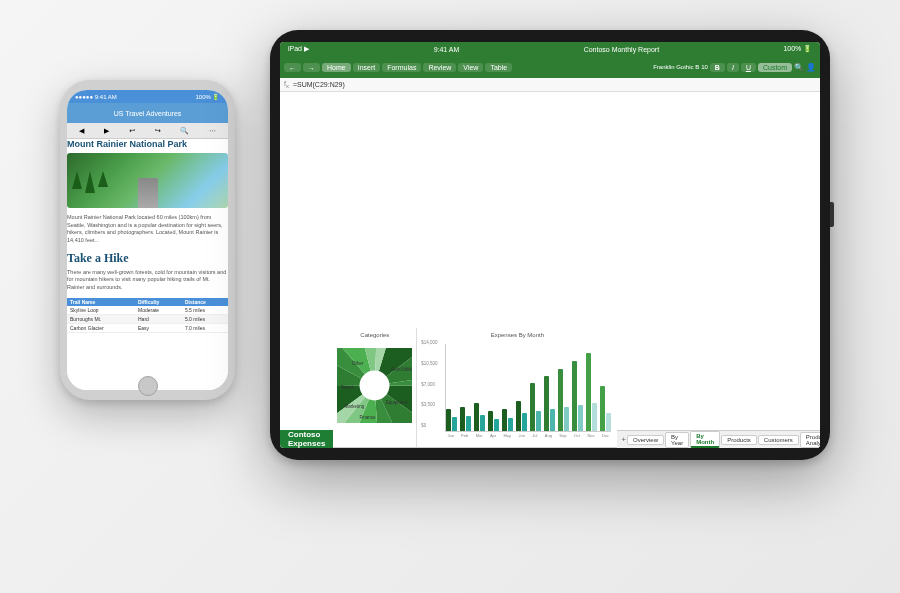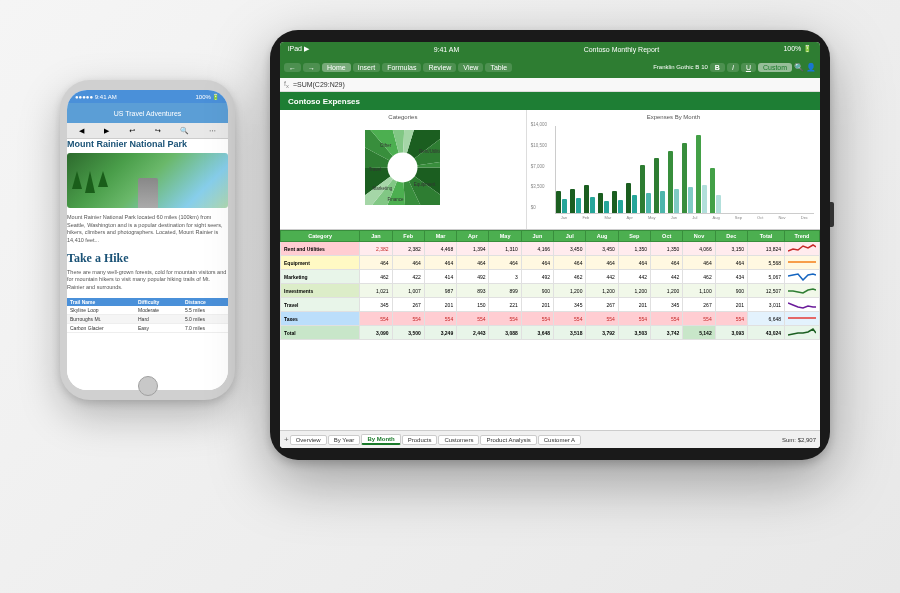--- a/index.html
+++ b/index.html
@@ -84,21 +84,22 @@
       height: 14px;
       font-size: 7px;
     }
 
     
     .excel-content {
       flex: 1;
       overflow: hidden;
       background: white;
       display: flex;
-      flex-direction: column;
+      flex-direction: row;
+      align-items: flex-end;
     }
     .sheet-title-bar {
       background: #1e7e34;
       color: white;
       font-size: 8px;
       font-weight: bold;
       padding: 3px 8px;
       height: 18px;
       display: flex;
       align-items: center;

